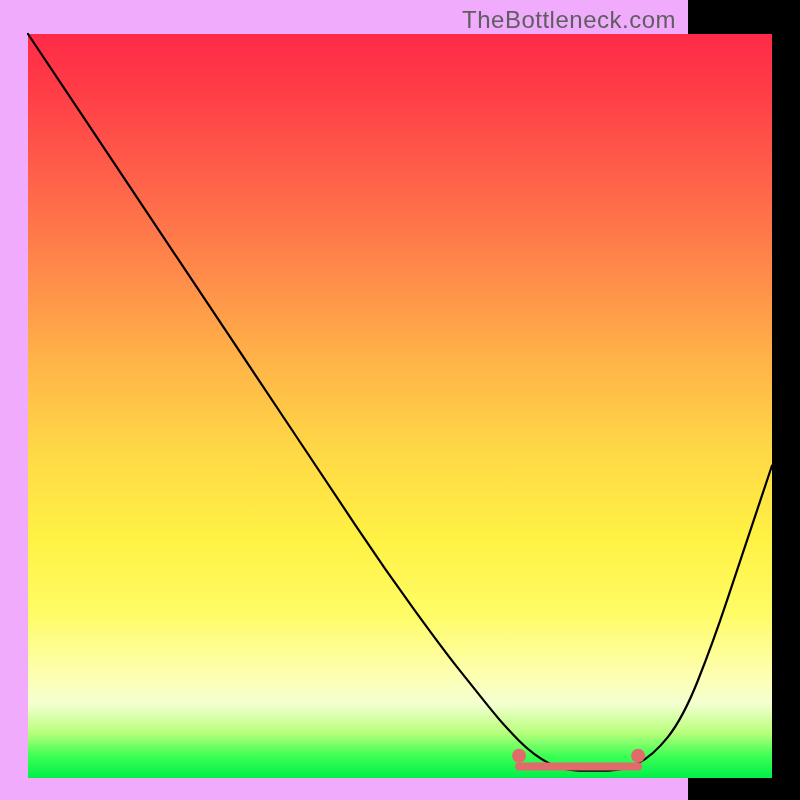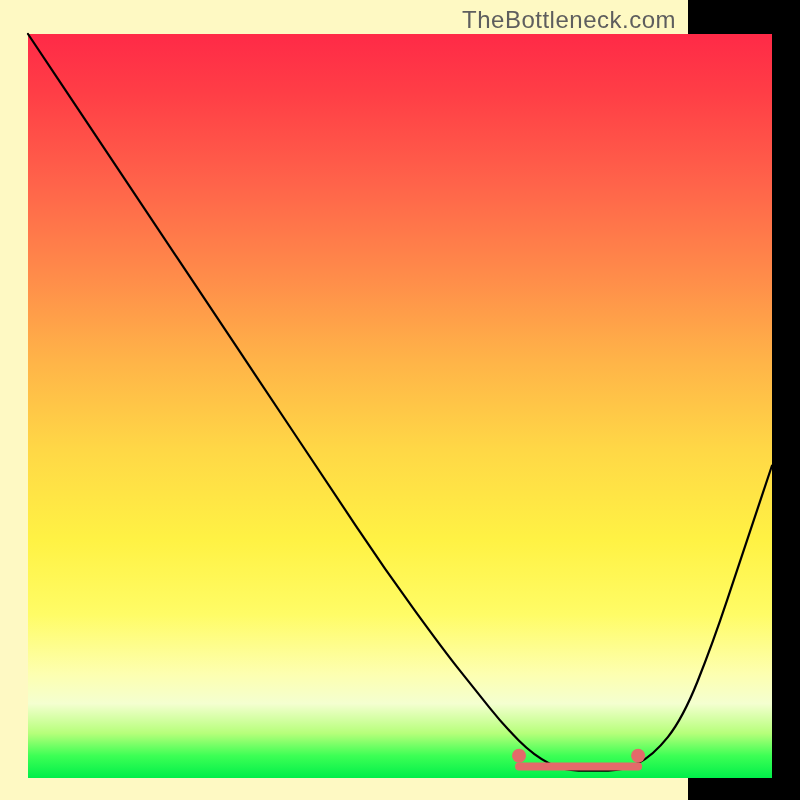--- a/index.html
+++ b/index.html
@@ -8,21 +8,21 @@
     width: 800px;
     height: 800px;
     background: #000;
     overflow: hidden;
     font-family: Arial, Helvetica, sans-serif;
   }
   .frame {
     position: relative;
     width: 688px;
     height: 800px;
-    background: #fef9c3;
+    background: #f0abfc;
   }
   .watermark {
     position: absolute;
     top: 6px;
     right: 12px;
     color: #5e5e5e;
     font-size: 24px;
     font-weight: 500;
     letter-spacing: 0.5px;
     z-index: 10;

